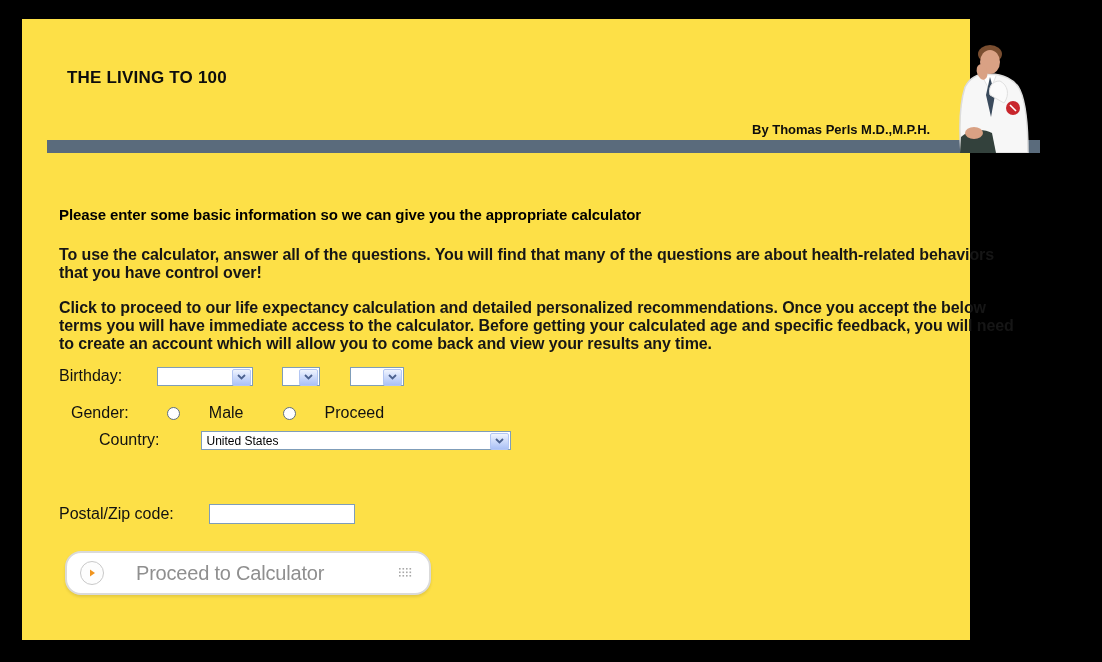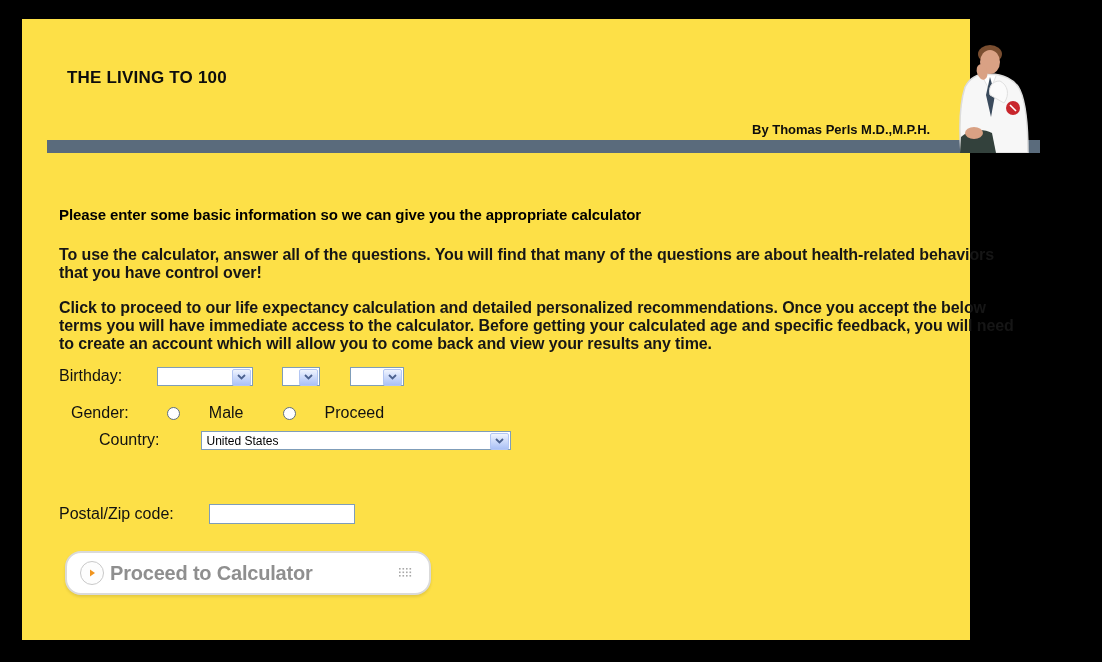--- a/index.html
+++ b/index.html
@@ -54,21 +54,21 @@
     position:absolute; left:43px; top:532px; width:366px; height:44px;
     background:#fff; border:2px solid #dadada; border-radius:16px;
     box-sizing:border-box; display:flex; align-items:center;
     box-shadow:0 2px 3px rgba(0,0,0,0.10); cursor:pointer;
   }
   .go-circle {
     width:22px; height:22px; border:1px solid #c9c9c9; border-radius:50%;
     margin-left:13px; display:flex; align-items:center; justify-content:center;
     background:#fdfdfd; flex:0 0 auto;
   }
-  .btn-label { margin-left:6px; font-size:20px; font-weight:bold; color:#8f8f8f; letter-spacing:-0.2px; }
+  .btn-label { margin-left:32px; font-size:20px; font-weight:normal; color:#8f8f8f; letter-spacing:-0.2px; }
   .dots { margin-left:auto; margin-right:17px; flex:0 0 auto; }
 </style>
 </head>
 <body>
 
 <div class="page">
 
   <div class="pretitle">THE LIVING TO 100</div>
   <div class="byline">By Thomas Perls M.D.,M.P.H.</div>
   <div class="bar"></div>

